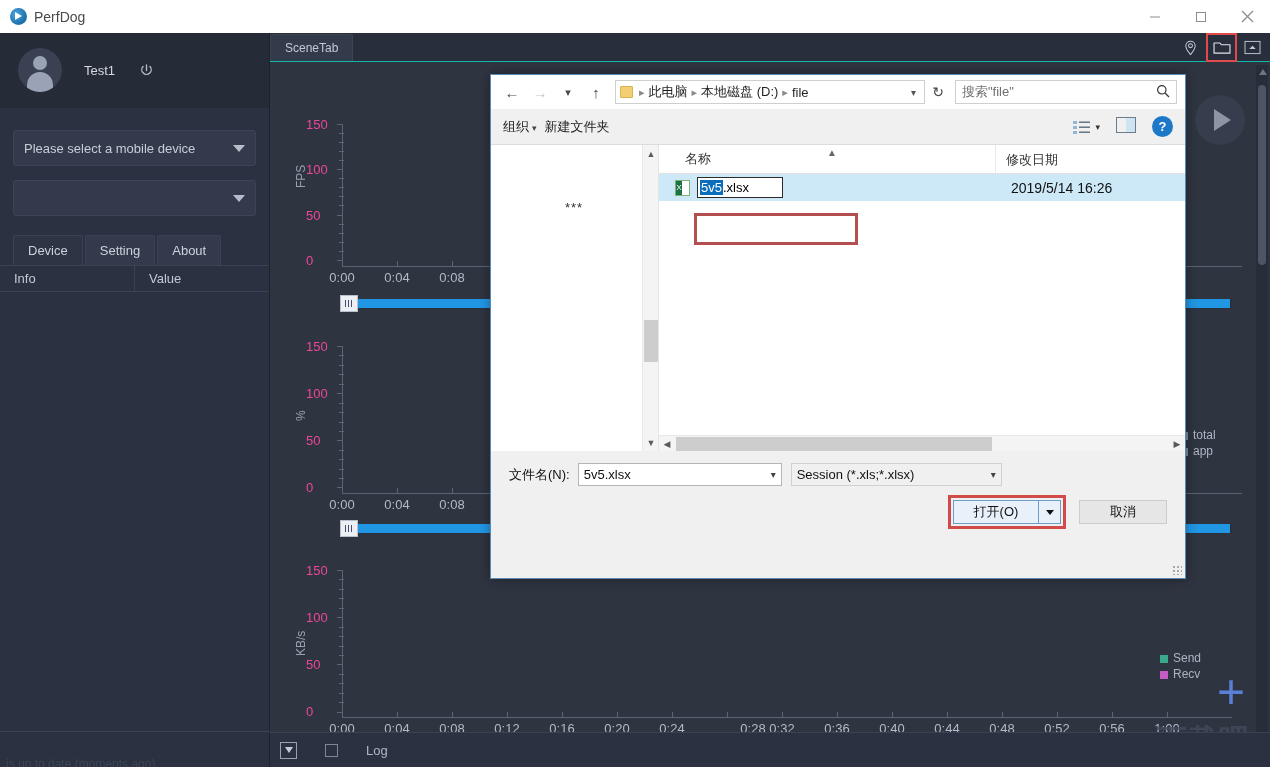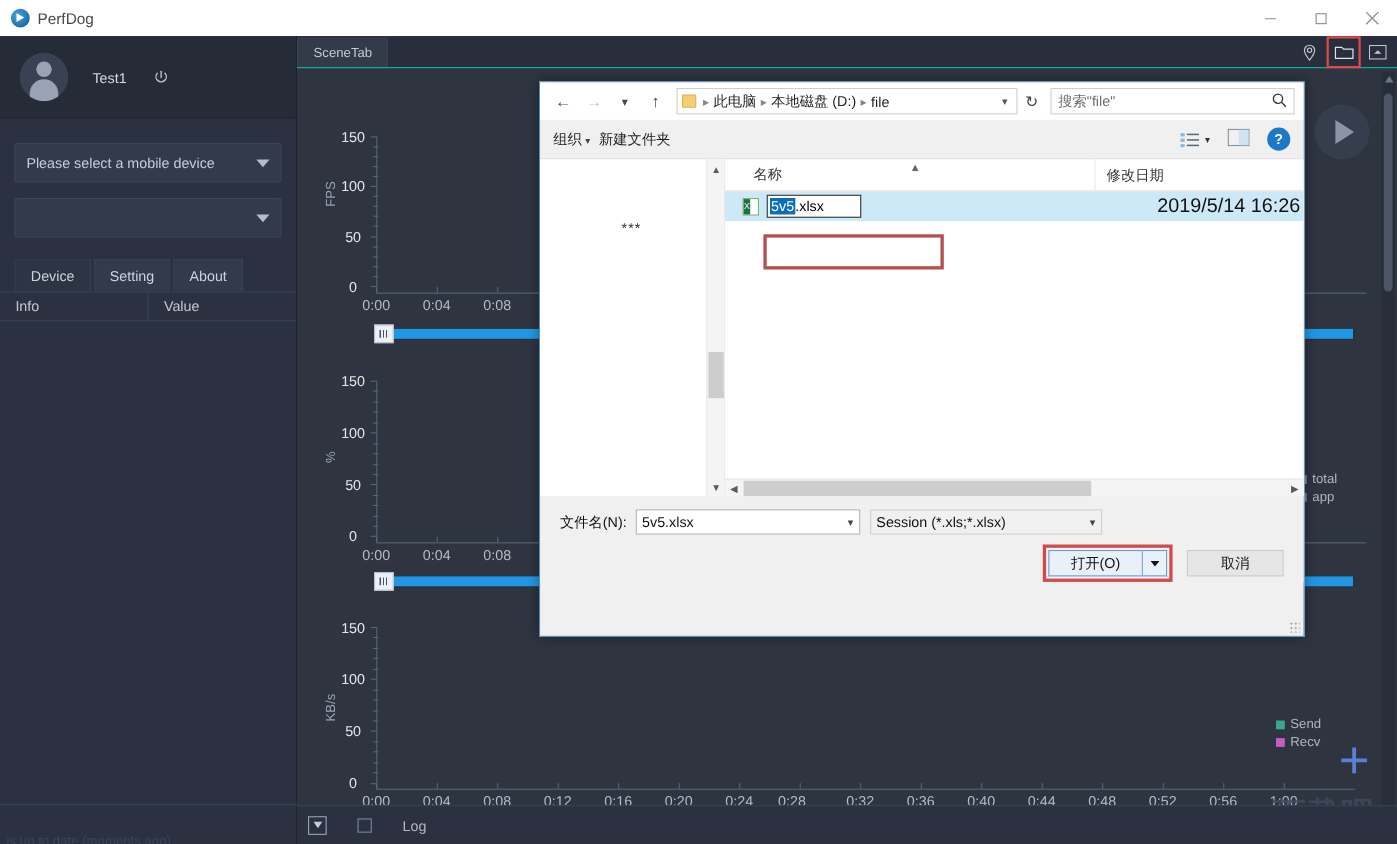--- a/index.html
+++ b/index.html
@@ -120,21 +120,21 @@
     display:flex;align-items:center;justify-content:center;
   }
 
   
   .chart{ position:absolute; left:0; }
   .chart .ylabel{
     position:absolute; color:#9aa2b1; font-size:12px;
     transform:rotate(-90deg); transform-origin:left top; white-space:nowrap;
   }
   .axis-line{ position:absolute; background:#5b6475; }
-  .ytick-lbl{ position:absolute; color:#e5e5e5; font-size:13px; text-align:center; width:30px;}
+  .ytick-lbl{ position:absolute; color:#ec4899; font-size:13px; text-align:left; width:30px;}
   .xtick-lbl{ position:absolute; color:#b4bac7; font-size:13px; width:40px; text-align:center;}
   .tickmark{ position:absolute; background:#5b6475; width:5px; height:1px; }
   .xtickmark{ position:absolute; background:#5b6475; width:1px; height:5px; }
 
   .scrollbar-track{ position:absolute; height:10px; background:#2a303d; }
   .scrollbar-fill{ position:absolute; height:9px; background:#2196e3; }
   .scroll-handle{
     position:absolute; width:18px; height:17px; background:#eceff4;
     border:1px solid #b9c0cc; display:flex;align-items:center;justify-content:center;
   }
@@ -289,21 +289,21 @@
     content:"X"; position:absolute; left:0;top:0; width:6px;height:14px;
     background:#1e7145; color:#fff; font-size:8px; line-height:14px; text-align:center;
     font-family:"Liberation Sans",sans-serif;
   }
   #rename-box{
     margin-left:7px; height:21px; width:86px; border:1px solid #2b2b2b; background:#fff;
     display:flex; align-items:center; padding:0 2px; font-size:13px;
   }
   #rename-sel{ background:#0a6ebd; color:#fff; padding:0 1px; }
   #rename-ext{ color:#000; }
-  .file-row .date{ position:absolute; left:352px; color:#111; font-size:18px;margin-left:41px; }
+  .file-row .date{ position:absolute; left:352px; color:#111; font-size:14px; }
   #file-highlight{
     position:absolute; left:694px; top:213px; width:164px; height:32px;
     border:3px solid #b34f4f; pointer-events:none;
   }
   #hscroll{
     position:absolute; left:0; bottom:0; height:16px; width:100%;
     background:#f4f4f4; border-top:1px solid #e8e8e8; display:flex; align-items:center;
   }
   #hscroll .lf,#hscroll .rt{ width:16px;height:16px;display:flex;align-items:center;justify-content:center;color:#5a5a5a;font-size:9px;}
   #hscroll .rt{ margin-left:auto; }
@@ -573,21 +573,21 @@
     <div class="xtickmark" style="left:842px;top:196px;"></div>
     <div class="xtickmark" style="left:897px;top:196px;"></div>
 
     <div class="xtick-lbl" style="left:52px;top:205px;">0:00</div>
     <div class="xtick-lbl" style="left:107px;top:205px;">0:04</div>
     <div class="xtick-lbl" style="left:162px;top:205px;">0:08</div>
     <div class="xtick-lbl" style="left:217px;top:205px;">0:12</div>
     <div class="xtick-lbl" style="left:272px;top:205px;">0:16</div>
     <div class="xtick-lbl" style="left:327px;top:205px;">0:20</div>
     <div class="xtick-lbl" style="left:382px;top:205px;">0:24</div>
-    <div class="xtick-lbl" style="left:430px;top:205px;">0:28</div>
+    <div class="xtick-lbl" style="left:463px;top:205px;">0:28</div>
     <div class="xtick-lbl" style="left:492px;top:205px;">0:32</div>
     <div class="xtick-lbl" style="left:547px;top:205px;">0:36</div>
     <div class="xtick-lbl" style="left:602px;top:205px;">0:40</div>
     <div class="xtick-lbl" style="left:657px;top:205px;text-align:center;">0:44</div>
     <div class="xtick-lbl" style="left:712px;top:205px;">0:48</div>
     <div class="xtick-lbl" style="left:767px;top:205px;">0:52</div>
     <div class="xtick-lbl" style="left:822px;top:205px;">0:56</div>
     <div class="xtick-lbl" style="left:877px;top:205px;">1:00</div>
 
     <div class="legend-item" style="left:890px;top:135px;">

